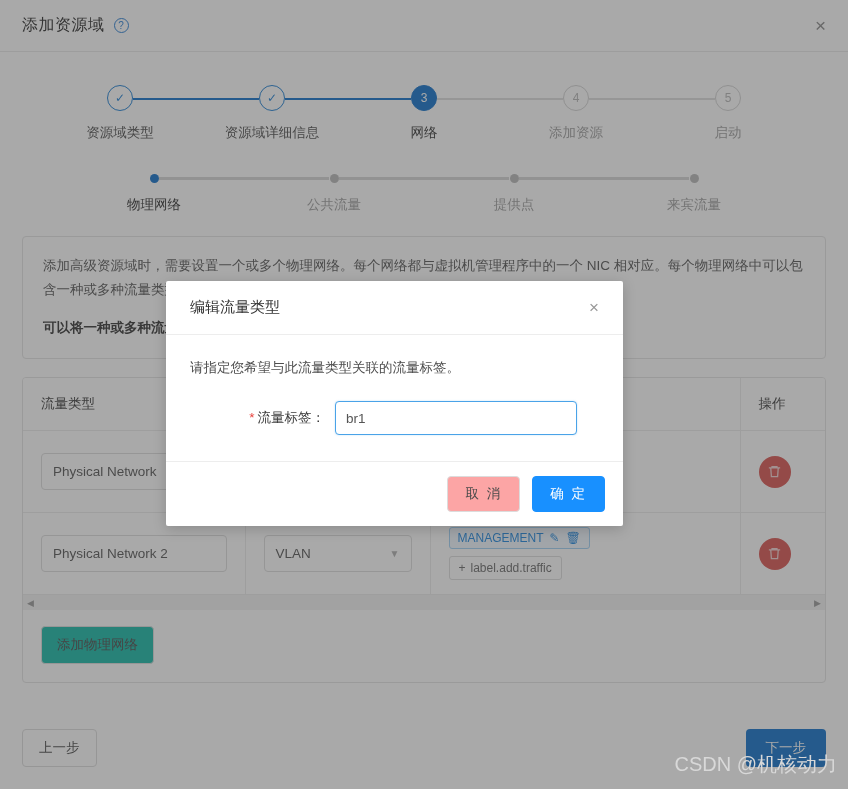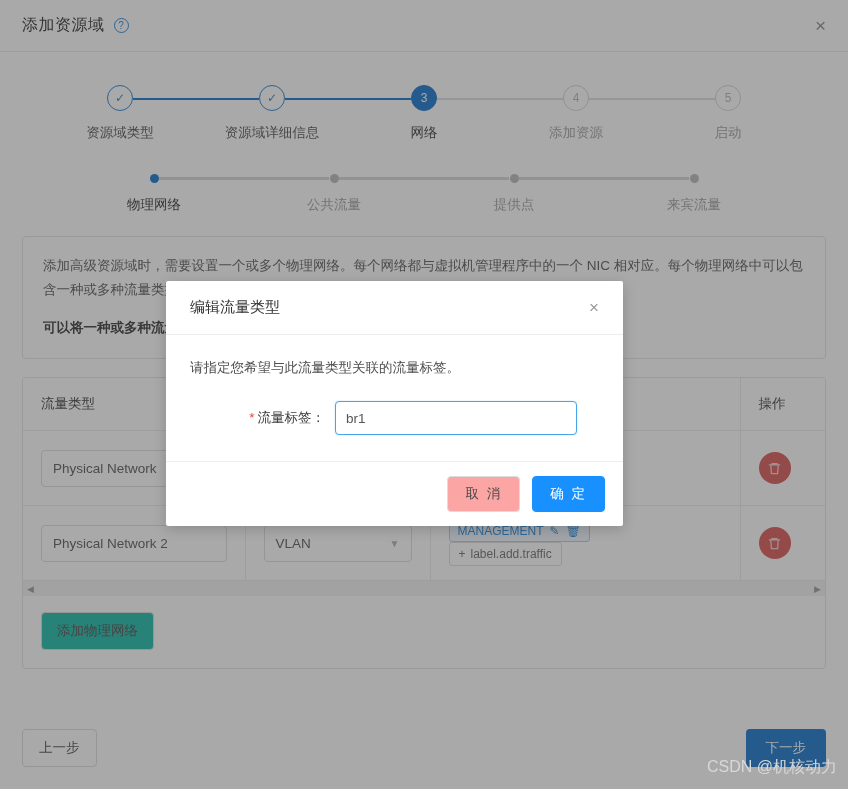--- a/index.html
+++ b/index.html
@@ -276,21 +276,21 @@
     background: #fff;
     cursor: pointer;
     position: relative;
   }
   .selbox .chev {
     margin-left: auto;
     color: #b0b0b0;
     font-size: 10px;
   }
 
-  .tagwrap { display: flex; flex-direction: column; align-items: flex-start; }
+  .tagwrap { display: flex; flex-direction: column; align-items: flex-start; gap: 7px; }
   .tag {
     display: inline-flex;
     align-items: center;
     gap: 6px;
     border: 1px solid #9fd0f5;
     background: #f0f8ff;
     color: #1e87e0;
     border-radius: 3px;
     font-size: 12px;
     padding: 4px 8px;
@@ -475,21 +475,21 @@
     border: 1px solid #1890ff;
     background: #1890ff;
     color: #fff;
   }
 
   
   .watermark {
     position: absolute;
     right: 11px;
     bottom: 11px;
-    font-size: 16px;
+    font-size: 20px;
     color: #d8d8d8;
     z-index: 60;
     pointer-events: none;
     user-select: none;
     text-align: right;
   }
 </style>
 </head>
 <body>
 

